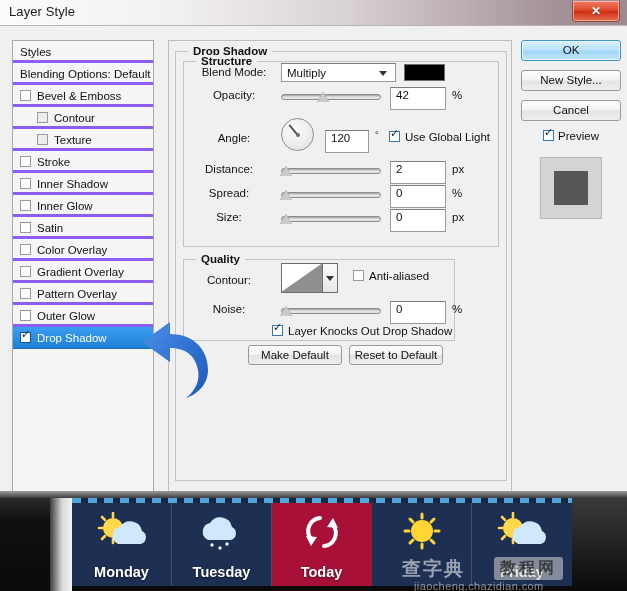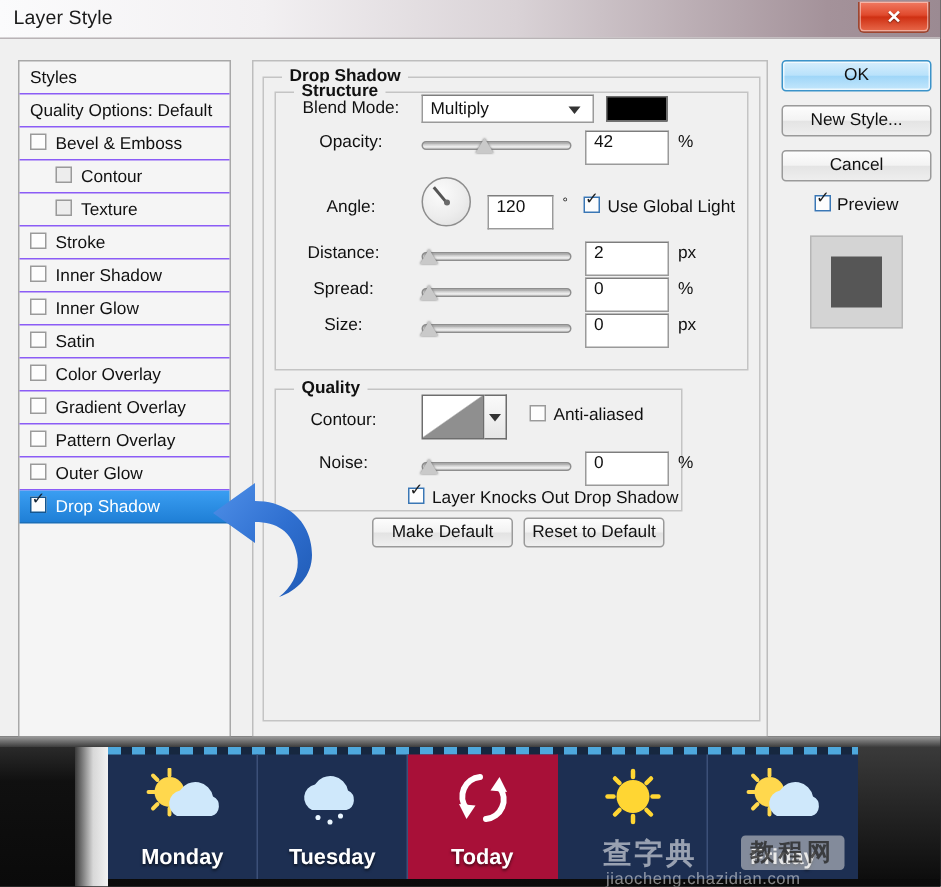--- a/index.html
+++ b/index.html
@@ -55,21 +55,21 @@
   #styles-panel {
     position: absolute; left: 12px; top: 40px;
     width: 142px; height: 452px;
     background: #f5f5f5;
     border: 1px solid #a8a8a8;
     box-sizing: border-box;
   }
   .style-row {
     position: relative;
     height: 22px;
-    border-bottom: 1px solid #8b5cf6;
+    border-bottom: 3px solid #8b5cf6;
     font-size: 11.5px;
     color: #111;
     line-height: 22px;
     box-sizing: border-box;
     padding-left: 7px;
     white-space: nowrap;
     overflow: hidden;
   }
   .style-row.head { font-size: 11.5px; padding-left: 7px; }
   .style-row.indent { padding-left: 24px; }
@@ -364,42 +364,42 @@
     position: absolute; left: 92px; top: 1px;
     padding: 1px 6px;
     background: rgba(215,215,215,0.55);
     border-radius: 3px;
     font-size: 16px; font-weight: bold;
     color: rgba(40,40,40,0.8);
     letter-spacing: 3px;
     font-family: "DejaVu Sans", sans-serif;
   }
   #wm-url {
-    position: absolute; left: 2px; top: 24px;
+    position: absolute; left: 12px; top: 24px;
     font-size: 11px; color: rgba(255,255,255,0.5);
     letter-spacing: 0.4px;
   }
 </style>
 </head>
 <body>
 
 <div id="root">
 
   <div id="dialog">
 
     <div id="titlebar">
       <div id="title-text">Layer Style</div>
       <div id="close-btn">
         <div id="close-glyph">✕</div>
       </div>
     </div>
 
     <div id="styles-panel">
       <div class="style-row head"><span>Styles</span></div>
-      <div class="style-row head"><span>Quality Options: Default</span></div>
+      <div class="style-row head"><span>Blending Options: Default</span></div>
       <div class="style-row"><span class="cb"></span><span>Bevel &amp; Emboss</span></div>
       <div class="style-row indent"><span class="cb sub"></span><span>Contour</span></div>
       <div class="style-row indent"><span class="cb sub"></span><span>Texture</span></div>
       <div class="style-row"><span class="cb"></span><span>Stroke</span></div>
       <div class="style-row"><span class="cb"></span><span>Inner Shadow</span></div>
       <div class="style-row"><span class="cb"></span><span>Inner Glow</span></div>
       <div class="style-row"><span class="cb"></span><span>Satin</span></div>
       <div class="style-row"><span class="cb"></span><span>Color Overlay</span></div>
       <div class="style-row"><span class="cb"></span><span>Gradient Overlay</span></div>
       <div class="style-row"><span class="cb"></span><span>Pattern Overlay</span></div>

